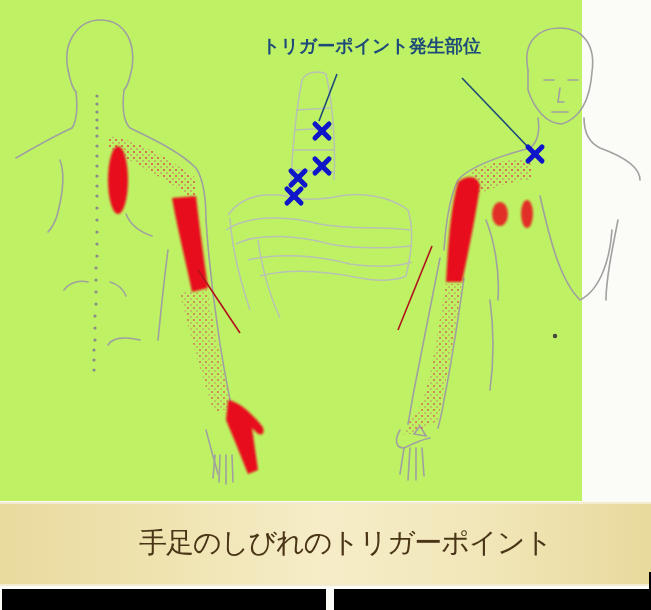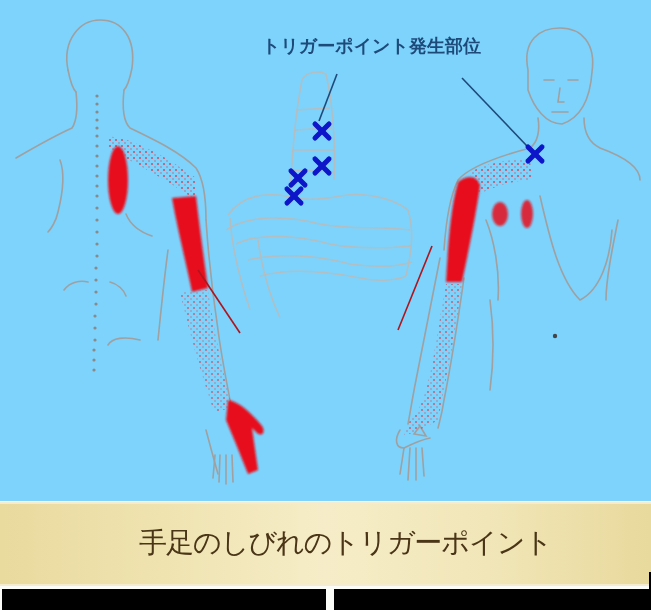--- a/index.html
+++ b/index.html
@@ -1,17 +1,17 @@
 <!DOCTYPE html>
 <html><head>
   <meta charset="utf-8">
   <style>
     html, body { margin: 0; padding: 0; }
     body { width: 651px; height: 610px; position: relative; overflow: hidden; background: #fbfbf7; font-family: "DejaVu Serif", "Liberation Serif", serif; }
-    .figure { position: absolute; left: 0; top: 0; width: 651px; height: 501px; background: #7dd3fc; }
+    .figure { position: absolute; left: 0; top: 0; width: 582px; height: 501px; background: #bef264; }
     .figure svg { position: absolute; left: 0; top: 0; }
     .label { position: absolute; font-family: "DejaVu Serif", "Liberation Serif", serif; font-weight: bold; white-space: nowrap; letter-spacing: 0px; }
     .label-trigger { left: 262px; top: 34px; font-size: 18px; color: #1e4a7a; }
     .label-pain { left: 240px; top: 340px; font-size: 18px; color: #c0141c; }
     .banner { position: absolute; left: 0; top: 502px; width: 651px; height: 84px;
       background: linear-gradient(90deg, #e9da9e 0%, #efe3b0 25%, #f6edc8 50%, #f1e6b8 75%, #e8d99c 100%);
       border-top: 2px solid #f4ecd0; border-bottom: 2px solid #f4ecd0; box-sizing: border-box; }
     .banner-title { position: absolute; left: 0; right: 0; top: 20px; text-align: center; font-family: "DejaVu Serif", "Liberation Serif", serif; font-size: 28px; color: #4a3516; letter-spacing: -1px; margin-left: 40px; }
     .bar { position: absolute; top: 589px; height: 21px; background: #000; }
     .bar-left { left: 2px; width: 324px; }

